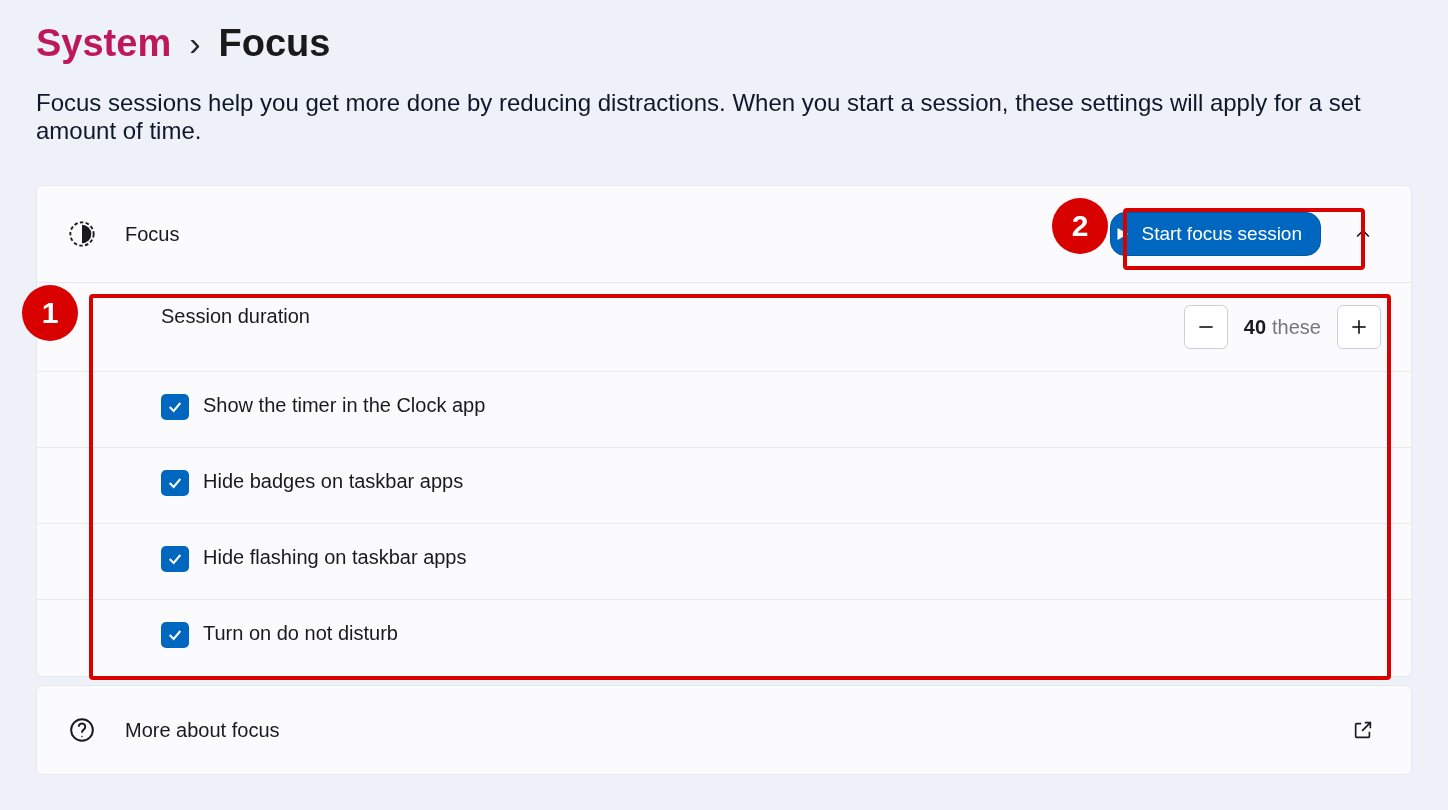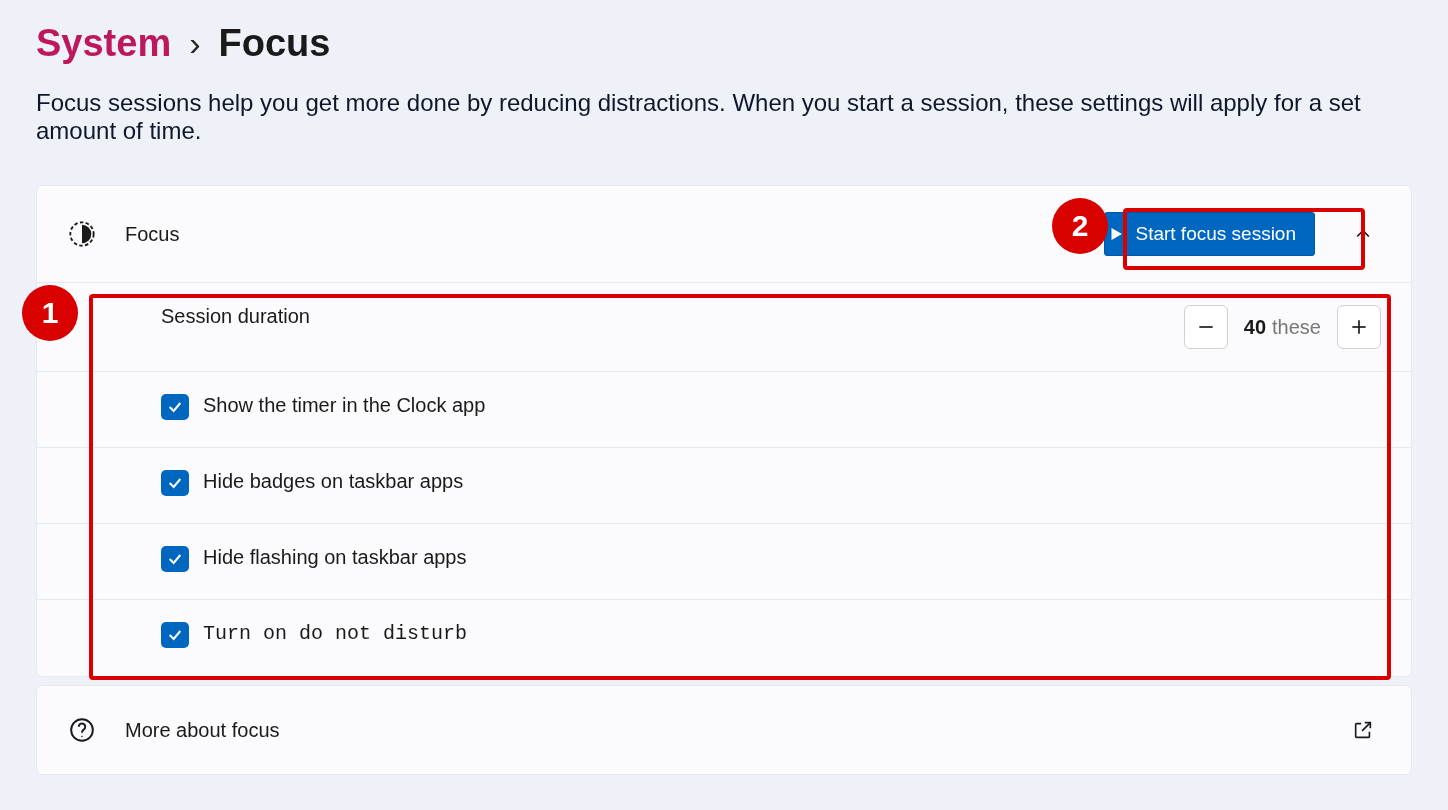--- a/index.html
+++ b/index.html
@@ -67,49 +67,49 @@
     font-size: 20px;
     color: #1a1a1a;
     flex: 0 0 auto;
   }
   .spacer { flex: 1; }
 
   .start-btn {
     background: #0067c0;
     color: #fff;
     border: 1px solid #0057a3;
-    border-radius: 3px;
+    border-radius: 15px;
     font-size: 19px;
     padding: 10px 18px 10px 2px;
     display: inline-flex;
     align-items: center;
     gap: 10px;
     cursor: pointer;
-    margin-right: 30px;
+    margin-right: 24px;
   }
   .start-btn svg { fill: #fff; }
 
   .chevron-btn {
     width: 36px;
     height: 36px;
     display: flex;
     align-items: center;
     justify-content: center;
     cursor: pointer;
     border-radius: 4px;
   }
 
   .setting-row {
     display: flex;
     padding: 22px 30px 22px 124px;
     border-bottom: 1px solid #e5e8ee;
     font-size: 20px;
     min-height: 76px;
   }
-  .setting-row:last-child { border-bottom: none; font-family: Liberation Mono, monospace; }
+  .setting-row:last-child { border-bottom: none; }
 
   .duration-controls {
     margin-left: auto;
     display: flex;
     align-items: center;
     gap: 16px;
   }
   .step-btn {
     width: 44px;
     height: 44px;

